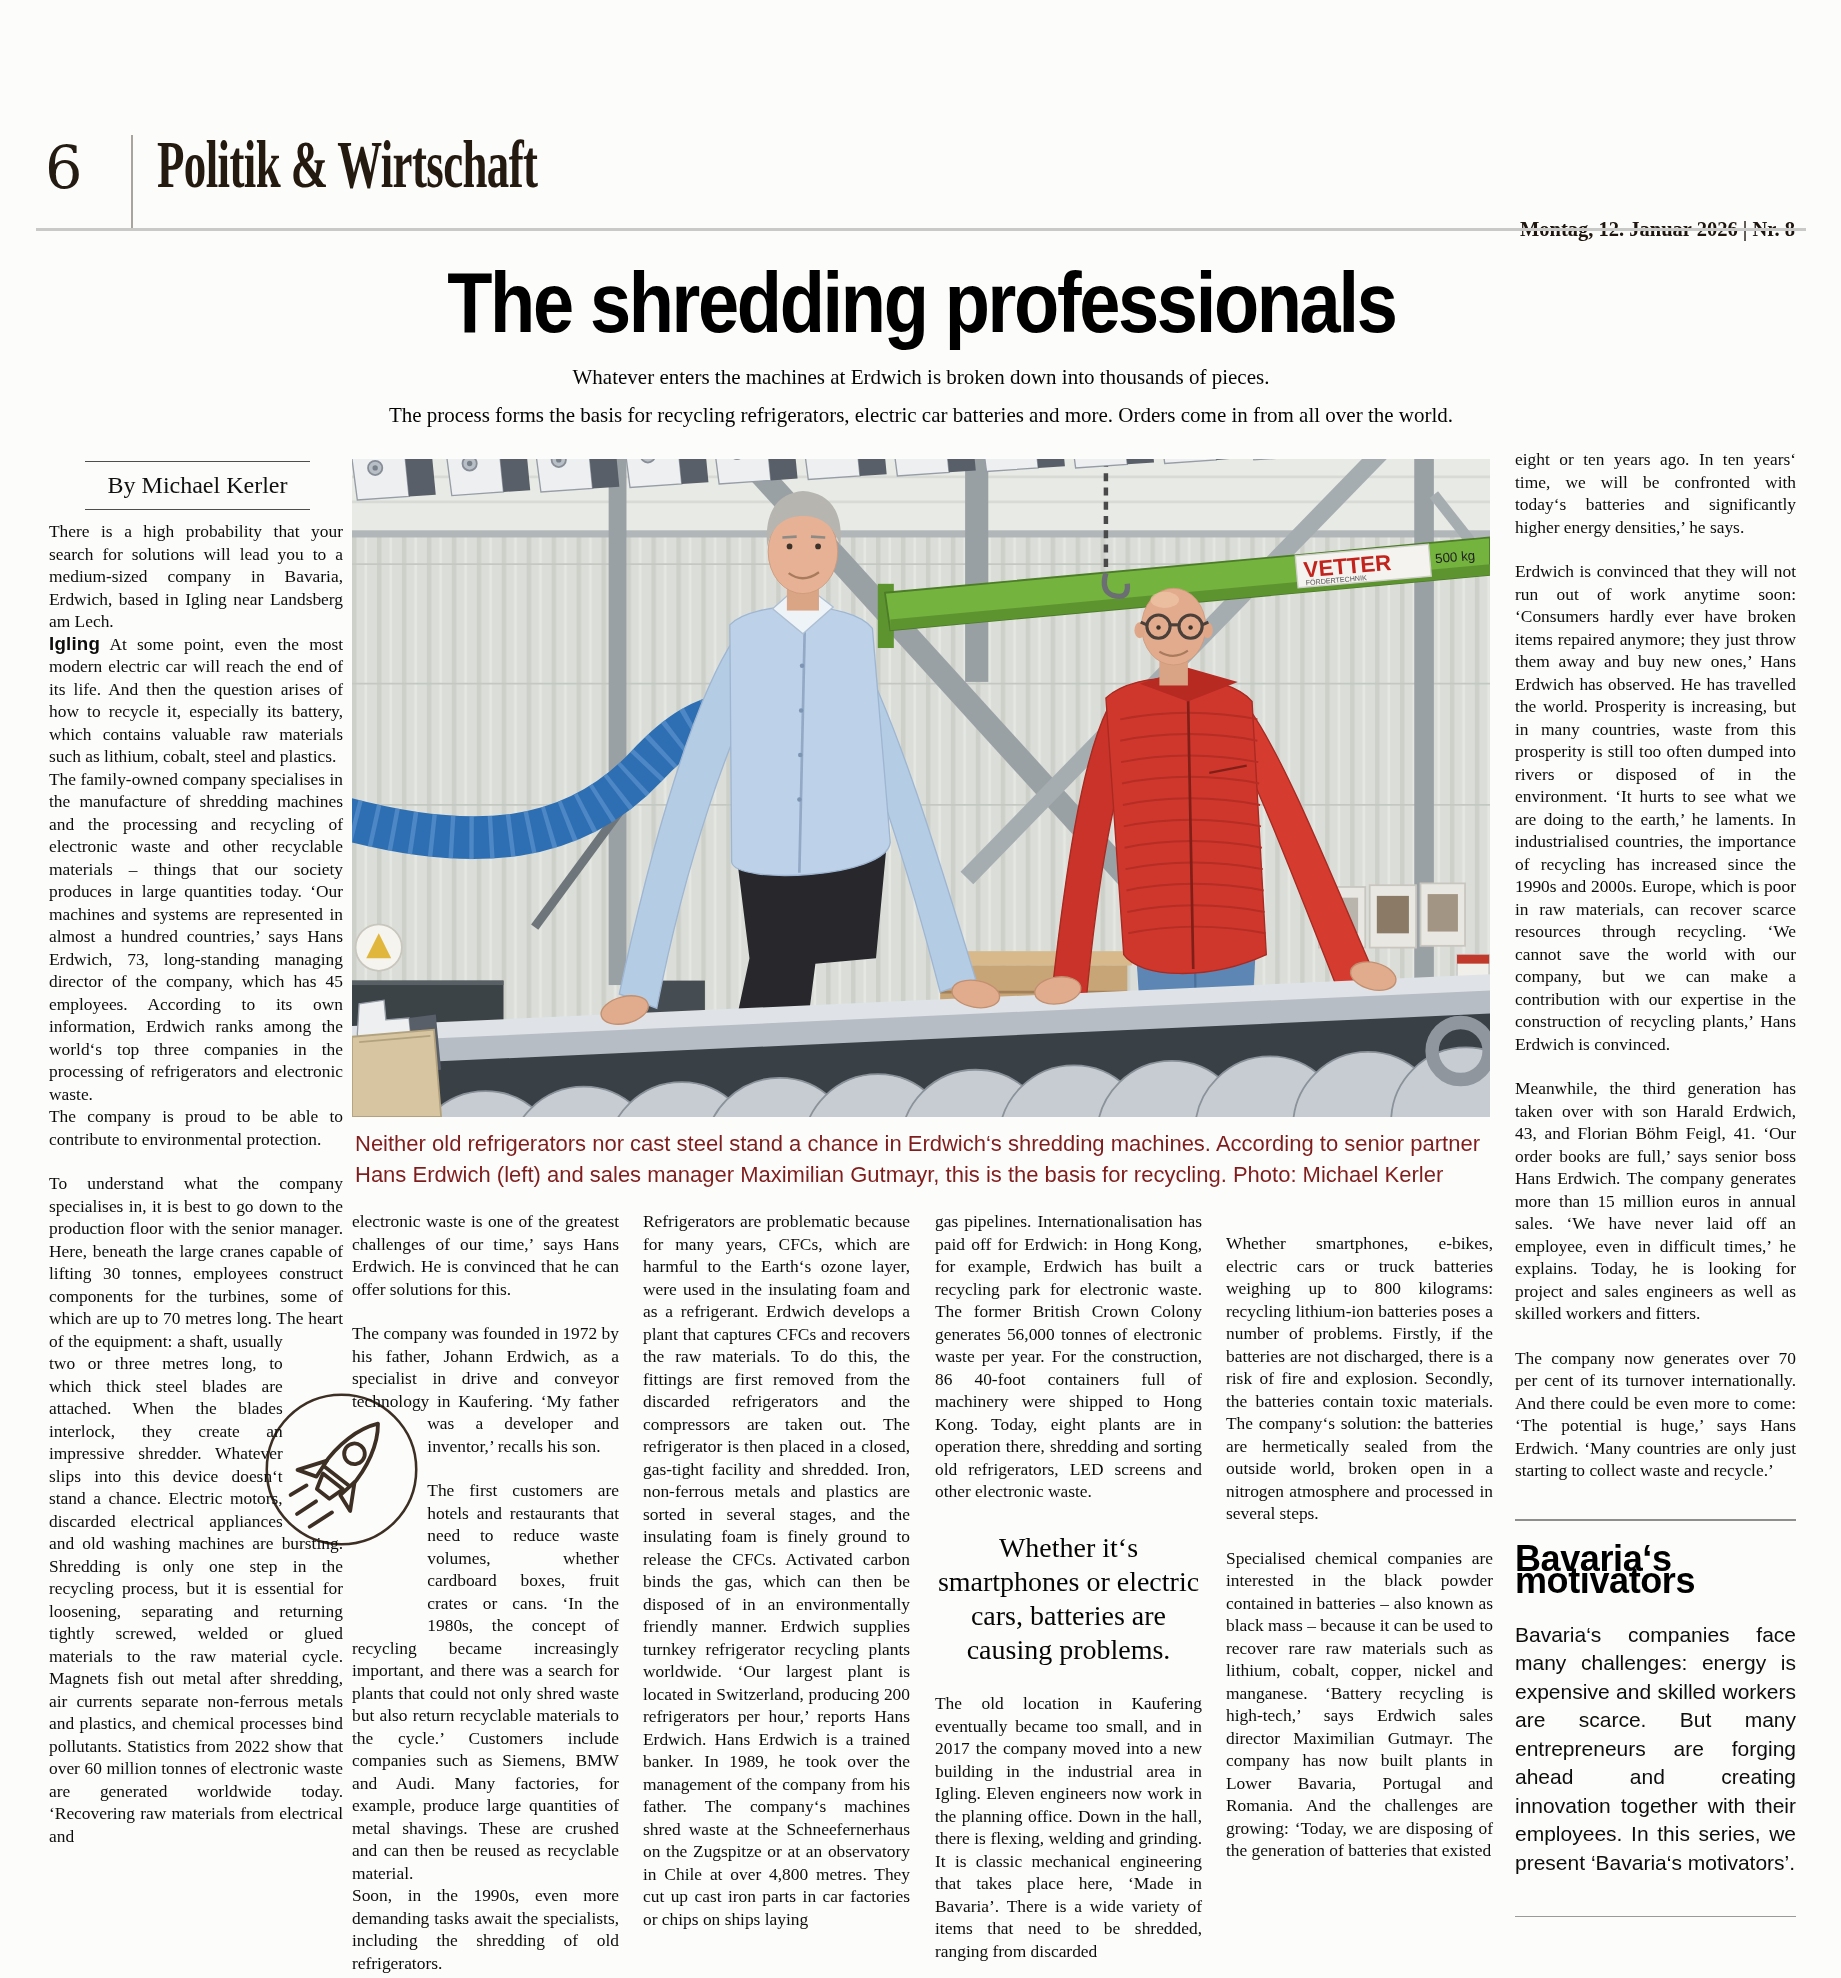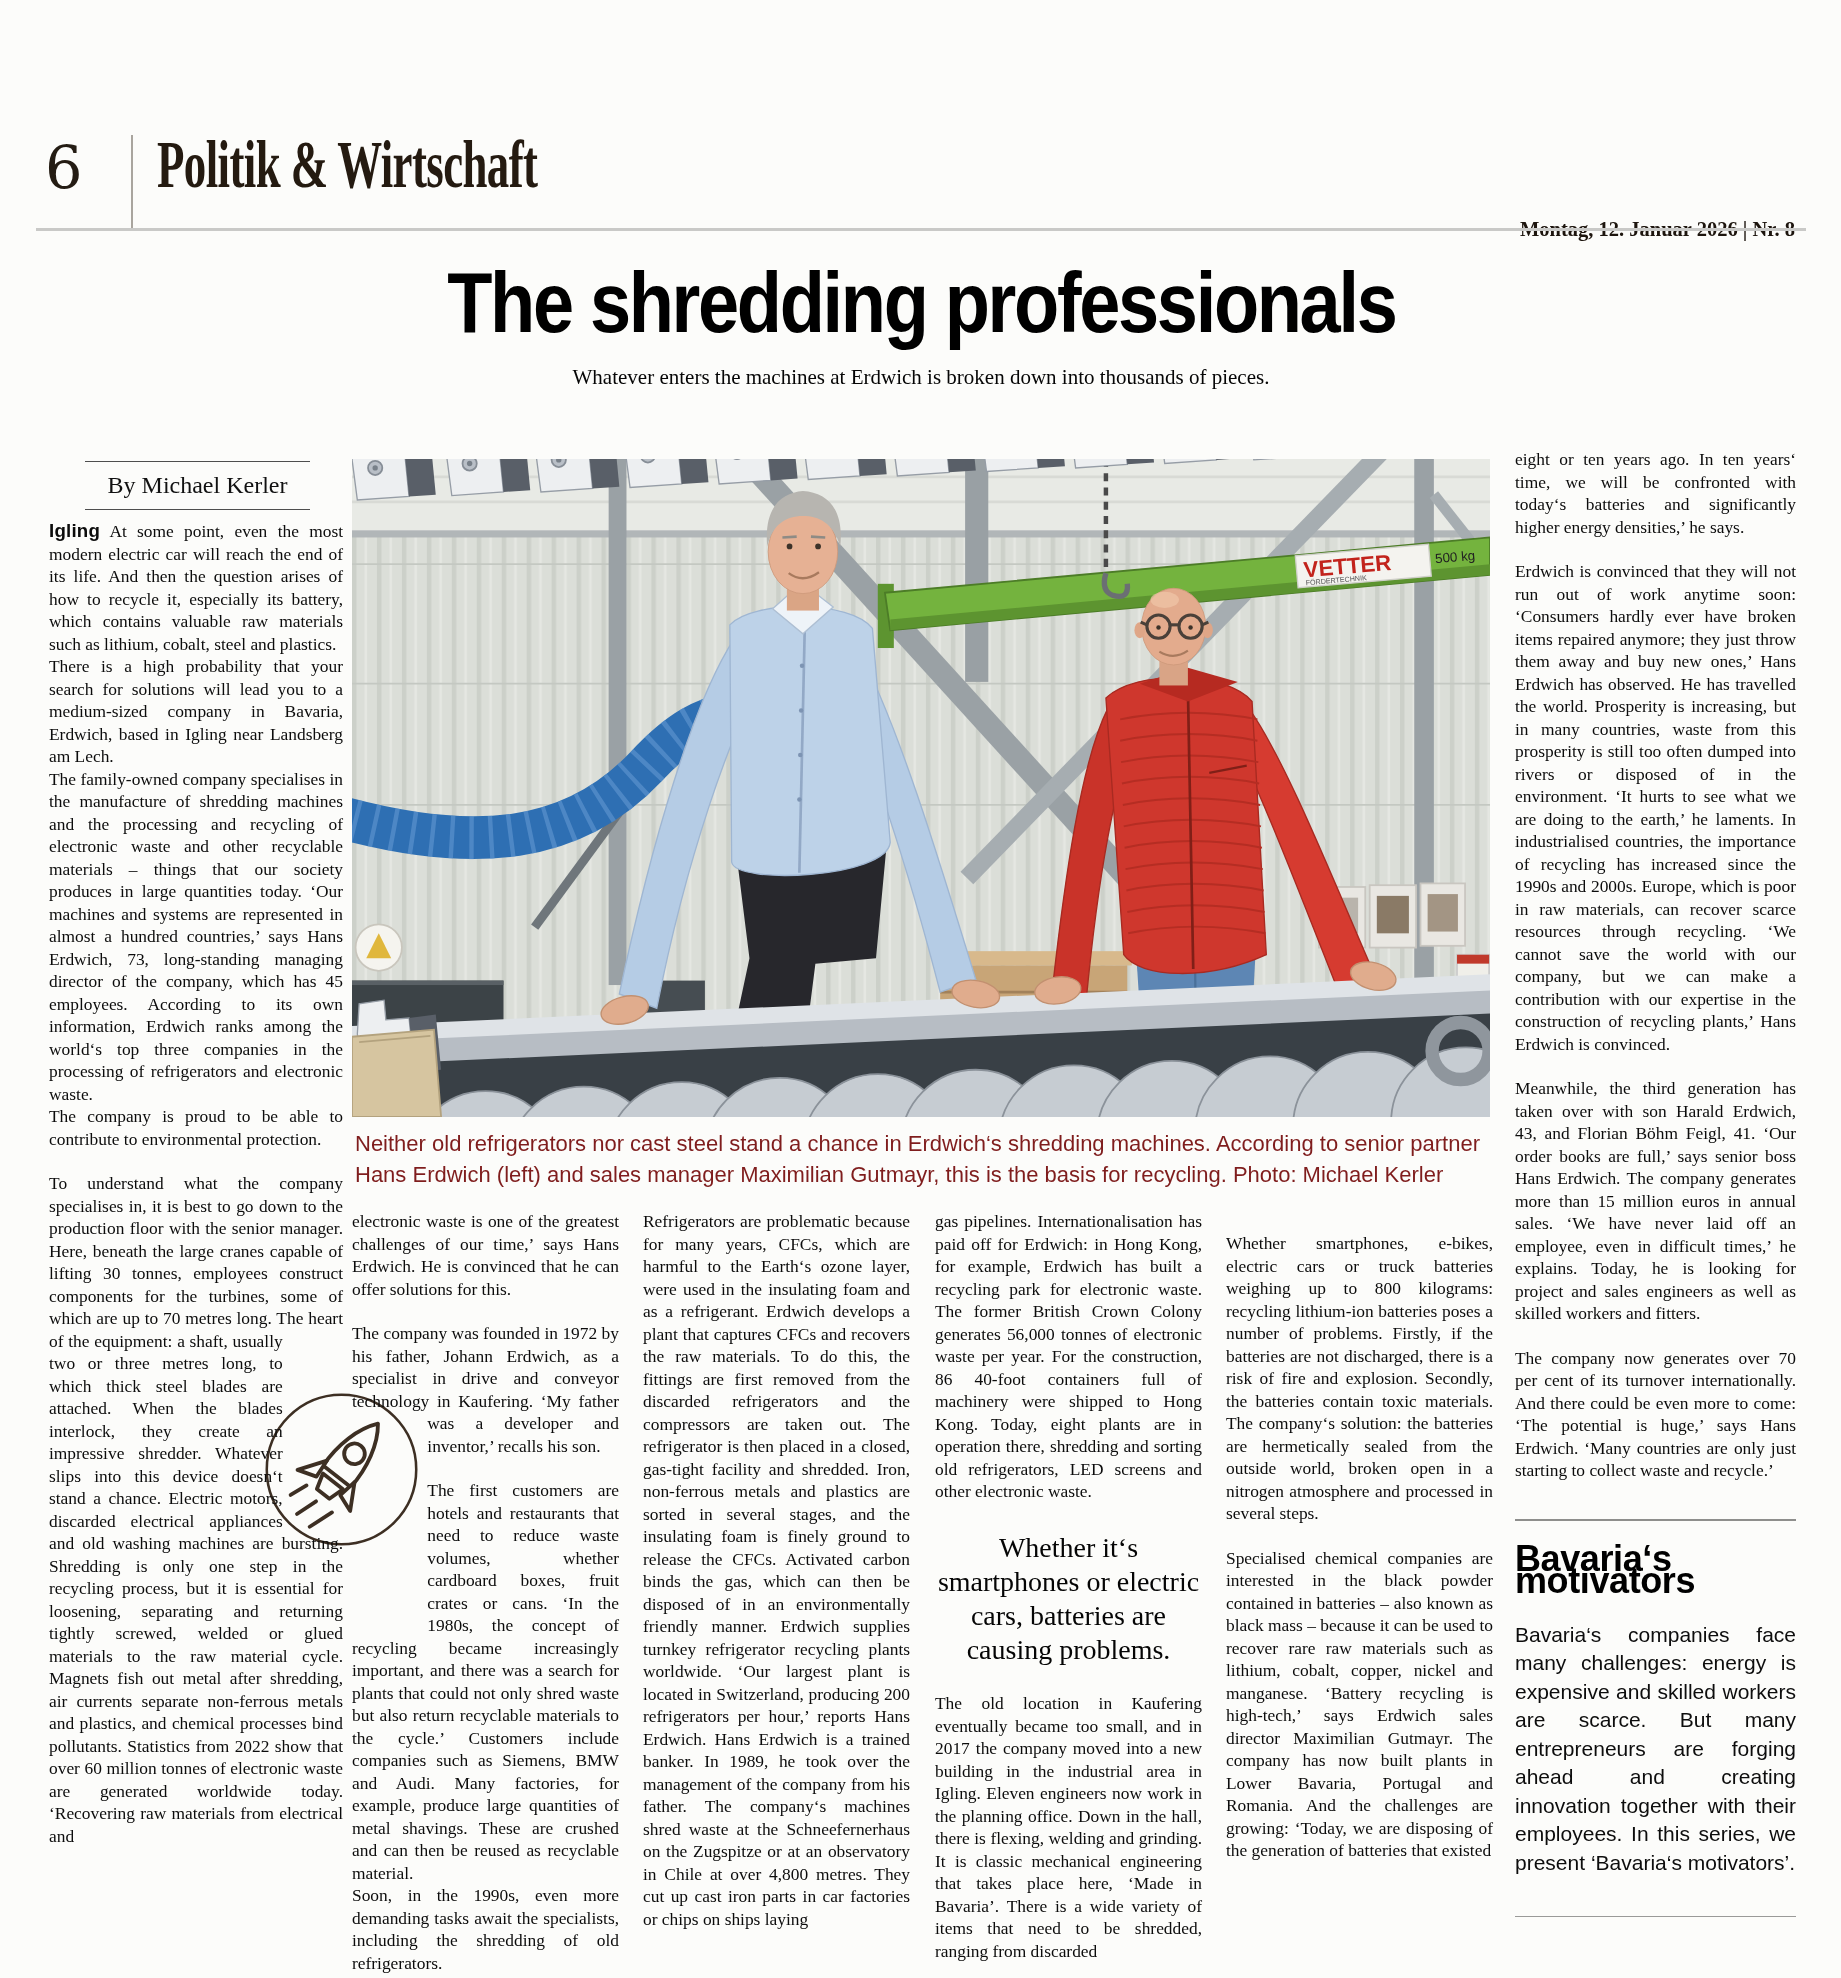--- a/index.html
+++ b/index.html
@@ -69,20 +69,21 @@
   <div class="header-divider"></div>
   <div class="section-title">Politik &amp; Wirtschaft</div>
   <div class="issue-date">Montag, 12. Januar 2026 | Nr. 8</div>
   <div class="header-rule"></div>
 
   <div class="headline-wrap">
     <span class="headline">The shredding professionals</span>
   </div>
   <div class="deck">
     <span>Whatever enters the machines at Erdwich is broken down into thousands of pieces.</span><br>
+    <span>The process forms the basis for recycling refrigerators, electric car batteries and more. Orders come in from all over the world.</span>
   </div>
 
   <div class="byline-block">By Michael Kerler</div>
 
   <div class="photo-frame">
     <svg viewBox="0 0 1277 738" preserveAspectRatio="none">
       <defs>
         <pattern id="corr" width="28" height="28" patternUnits="userSpaceOnUse">
           <rect width="28" height="28" fill="#dbded8"></rect>
           <rect x="0" width="5" height="28" fill="#ccd0c9"></rect>
@@ -290,22 +291,22 @@
       </g>
       <g stroke="#3d2f23" stroke-width="2.4" stroke-linecap="round">
         <line x1="22" y1="78" x2="34" y2="70"></line>
         <line x1="30" y1="86" x2="44" y2="77"></line>
         <line x1="18" y1="66" x2="28" y2="60"></line>
       </g>
     </svg>
   </div>
 
   <div class="col col-1">
+    <p>There is a high probability that your search for solutions will lead you to a medium-sized company in Bavaria, Erdwich, based in Igling near Landsberg am Lech.</p>
     <p><span class="lead-in">Igling</span><span> At some point, even the most modern electric car will reach the end of its life. And then the question arises of how to recycle it, especially its battery, which contains valuable raw materials such as lithium, cobalt, steel and plastics.</span></p>
-    <p>There is a high probability that your search for solutions will lead you to a medium-sized company in Bavaria, Erdwich, based in Igling near Landsberg am Lech.</p>
     <p>The family-owned company specialises in the manufacture of shredding machines and the processing and recycling of electronic waste and other recyclable materials – things that our society produces in large quantities today. ‘Our machines and systems are represented in almost a hundred countries,’ says Hans Erdwich, 73, long-standing managing director of the company, which has 45 employees. According to its own information, Erdwich ranks among the world‘s top three companies in the processing of refrigerators and electronic waste.</p>
     <p>The company is proud to be able to contribute to environmental protection.</p>
     <p class="gap"><span>To understand what the company specialises in, it is best to go down to the production floor with the senior manager. Here, beneath the large cranes capable of lifting 30 tonnes, employees construct components for the turbines, some of which are up to 70 metres long. The heart of the </span><span class="cutout-r"></span><span>equipment: a shaft, usually two or three metres long, to which thick steel blades are attached. When the blades interlock, they create an impressive shredder. Whatever slips into this device doesn‘t stand a chance. Electric motors, discarded electrical appliances and old washing machines are bursting. Shredding is only one step in the recycling process, but it is essential for loosening, separating and returning tightly screwed, welded or glued materials to the raw material cycle. Magnets fish out metal after shredding, air currents separate non-ferrous metals and plastics, and chemical processes bind pollutants. Statistics from 2022 show that over 60 million tonnes of electronic waste are generated worldwide today. ‘Recovering raw materials from electrical and</span></p>
   </div>
 
   <div class="col col-2">
     <p>electronic waste is one of the greatest challenges of our time,’ says Hans Erdwich. He is convinced that he can offer solutions for this.</p>
     <p class="gap"><span>The company was founded in 1972 by his father, Johann Erdwich, as a specialist in drive and conveyor technology in Kaufering. ‘My father was </span><span class="cutout-l"></span><span>a developer and inventor,’ recalls his son.</span></p>
     <p class="gap">The first customers are hotels and restaurants that need to reduce waste volumes, whether cardboard boxes, fruit crates or cans. ‘In the 1980s, the concept of recycling became increasingly important, and there was a search for plants that could not only shred waste but also return recyclable materials to the cycle.’ Customers include companies such as Siemens, BMW and Audi. Many factories, for example, produce large quantities of metal shavings. These are crushed and can then be reused as recyclable material.</p>
     <p>Soon, in the 1990s, even more demanding tasks await the specialists, including the shredding of old refrigerators.</p>

